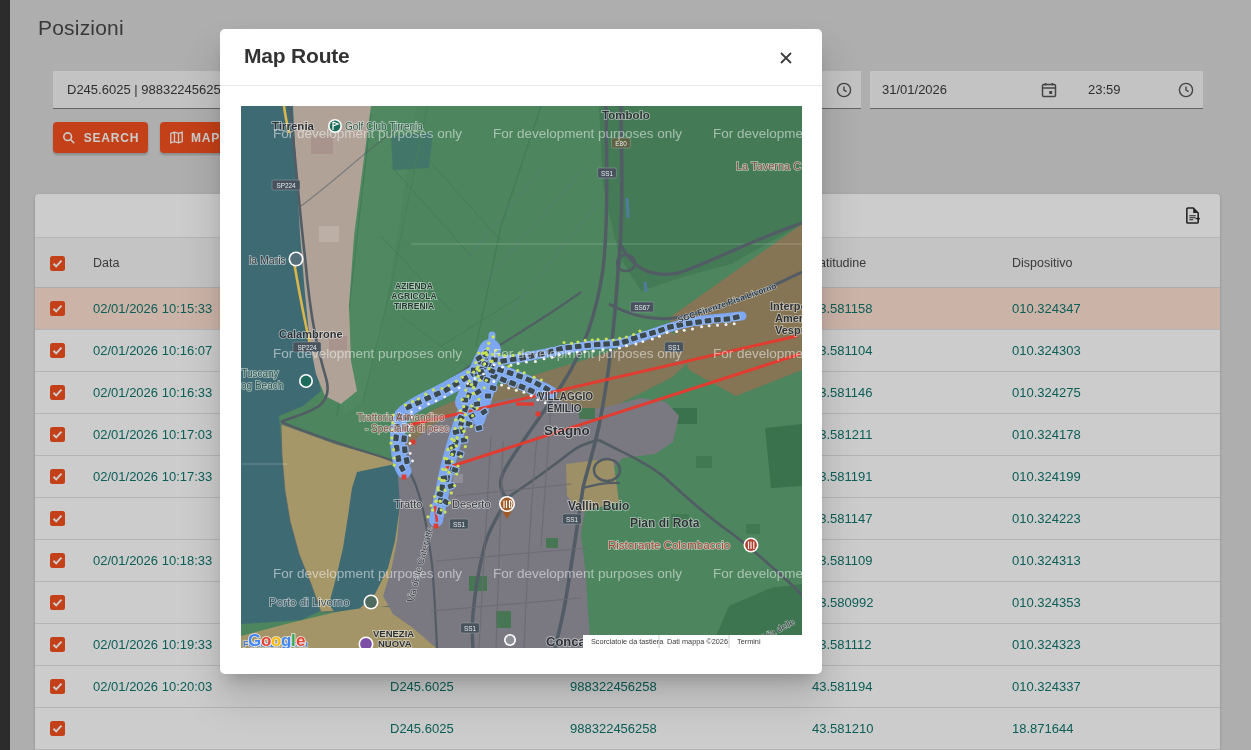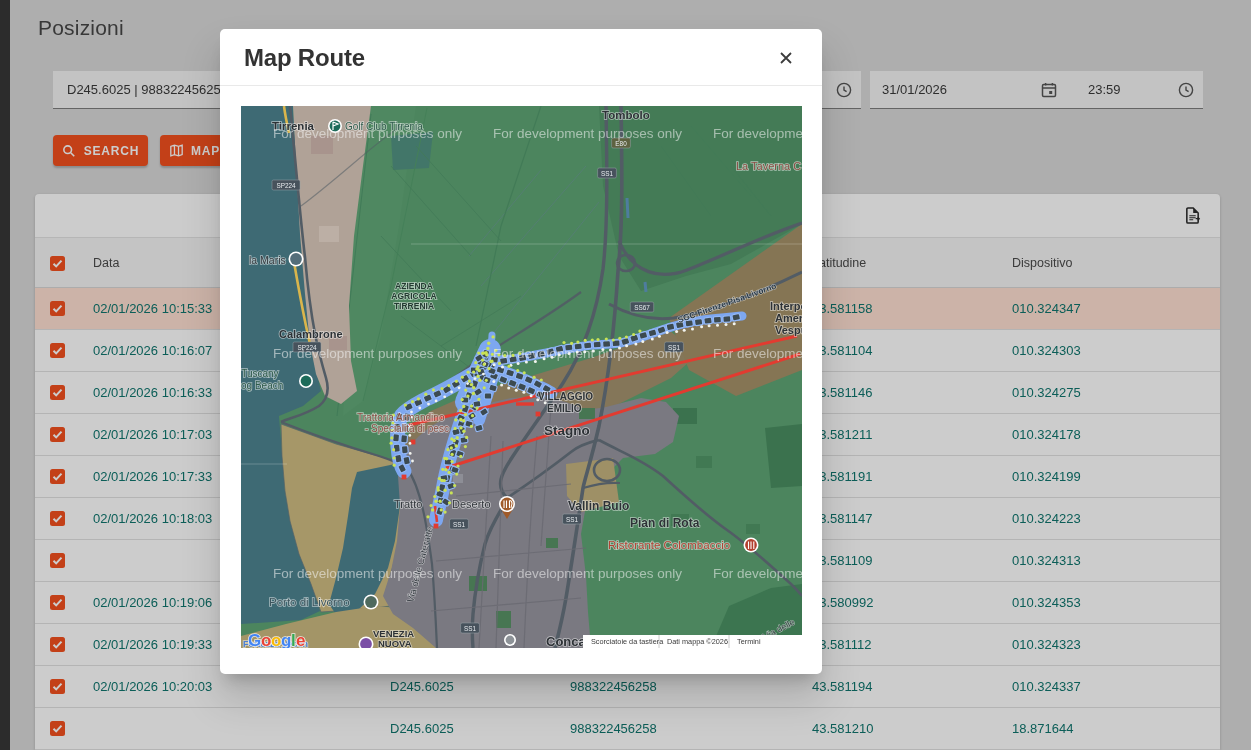--- a/index.html
+++ b/index.html
@@ -4,36 +4,36 @@
 <style>
   * { margin:0; padding:0; box-sizing:border-box; }
   html,body { width:1251px; height:750px; overflow:hidden; background:#dadada;
     font-family:"Liberation Sans", sans-serif; }
   .abs { position:absolute; }
   #page { position:absolute; left:0; top:0; width:1251px; height:750px; }
   #sidebar { left:0; top:0; width:10px; height:750px; background:#383838; }
   h1.title { left:38px; top:16px; font-size:21px; font-weight:400; color:#474747; letter-spacing:0.2px; }
   .field { top:71px; height:38px; background:#f4f4f4; border-bottom:1px solid #7d7d7d;
     display:flex; align-items:center; font-size:13px; color:#3a3a3a; }
-  .btn { top:135px; height:31px; background:#f4511e; border-radius:4px; color:#fff;
+  .btn { top:122px; height:31px; background:#f4511e; border-radius:4px; color:#fff;
     display:flex; align-items:center; justify-content:center; font-size:12px; font-weight:700;
     letter-spacing:0.8px; box-shadow:0 2px 2px rgba(0,0,0,0.2); }
   #card { left:35px; top:194px; width:1185px; height:556px; background:#fff;
     border-radius:4px 4px 0 0; box-shadow:0 1px 3px rgba(0,0,0,0.2); }
   #thead { position:absolute; left:0; top:43px; width:100%; height:51px; background:#f6f6f6;
     border-bottom:1px solid #d8d8d8; border-top:1px solid #e4e4e4; }
   .hlabel { position:absolute; top:0; height:51px; line-height:51px; font-size:12.5px; color:#4a4a4a; }
   .row { position:absolute; left:0; width:100%; height:42px; border-bottom:1px solid #e2e2e2; }
   .cell { position:absolute; top:0; height:42px; line-height:42px; font-size:13px; color:#0f766e; }
   .cb { position:absolute; left:15px; width:15px; height:15px; background:#f4511e; border-radius:2.5px; }
   .cb svg { position:absolute; left:1px; top:1px; }
   #overlay { left:0; top:0; width:1251px; height:750px; background:rgba(0,0,0,0.2); }
   #modal { left:220px; top:29px; width:602px; height:645px; background:#fff; border-radius:5px;
     box-shadow:0 11px 15px -7px rgba(0,0,0,.2), 0 24px 38px 3px rgba(0,0,0,.14); }
-  #mtitle { position:absolute; left:24px; top:15px; font-size:24px; font-weight:700; color:#333; letter-spacing:-0.2px; }
+  #mtitle { position:absolute; left:24px; top:15px; font-size:21px; font-weight:700; color:#333; letter-spacing:-0.2px; }
   #mclose { position:absolute; left:554px; top:17px; width:24px; height:24px; }
   #mdivider { position:absolute; left:0; top:56px; width:602px; height:1px; background:#e9e9e9; }
   #mapwrap { position:absolute; left:21px; top:77px; width:561px; height:542px; }
 </style>
 </head>
 <body>
 <div id="page">
   <div id="sidebar" class="abs"></div>
   <h1 class="title abs">Posizioni</h1>
 
@@ -148,44 +148,43 @@
     <div class="cell" style="left:535px;">988322456258</div>
     <div class="cell" style="left:777px;">43.581191</div>
     <div class="cell" style="left:977px;">010.324199</div>
   </div>
   <div class="row" style="top:210px;">
     <div class="cb" style="top:13px;">
             <svg width="13" height="13" viewBox="0 0 13 13">
               <path d="M2.5 6.7 L5.2 9.4 L10.5 3.6" fill="none" stroke="#fff" stroke-width="2"></path>
             </svg>
           </div>
-    <div class="cell" style="left:58px;">02/01/2026 10:18:03</div>
     <div class="cell" style="left:355px;">D245.6025</div>
     <div class="cell" style="left:535px;">988322456258</div>
     <div class="cell" style="left:777px;">43.581147</div>
     <div class="cell" style="left:977px;">010.324223</div>
   </div>
   <div class="row" style="top:252px;">
     <div class="cb" style="top:13px;">
             <svg width="13" height="13" viewBox="0 0 13 13">
               <path d="M2.5 6.7 L5.2 9.4 L10.5 3.6" fill="none" stroke="#fff" stroke-width="2"></path>
             </svg>
           </div>
+    <div class="cell" style="left:58px;">02/01/2026 10:18:33</div>
     <div class="cell" style="left:355px;">D245.6025</div>
     <div class="cell" style="left:535px;">988322456258</div>
     <div class="cell" style="left:777px;">43.581109</div>
     <div class="cell" style="left:977px;">010.324313</div>
   </div>
   <div class="row" style="top:294px;">
     <div class="cb" style="top:13px;">
             <svg width="13" height="13" viewBox="0 0 13 13">
               <path d="M2.5 6.7 L5.2 9.4 L10.5 3.6" fill="none" stroke="#fff" stroke-width="2"></path>
             </svg>
           </div>
-    <div class="cell" style="left:58px;">02/01/2026 10:19:06</div>
     <div class="cell" style="left:355px;">D245.6025</div>
     <div class="cell" style="left:535px;">988322456258</div>
     <div class="cell" style="left:777px;">43.580992</div>
     <div class="cell" style="left:977px;">010.324353</div>
   </div>
   <div class="row" style="top:336px;">
     <div class="cb" style="top:13px;">
             <svg width="13" height="13" viewBox="0 0 13 13">
               <path d="M2.5 6.7 L5.2 9.4 L10.5 3.6" fill="none" stroke="#fff" stroke-width="2"></path>
             </svg>

